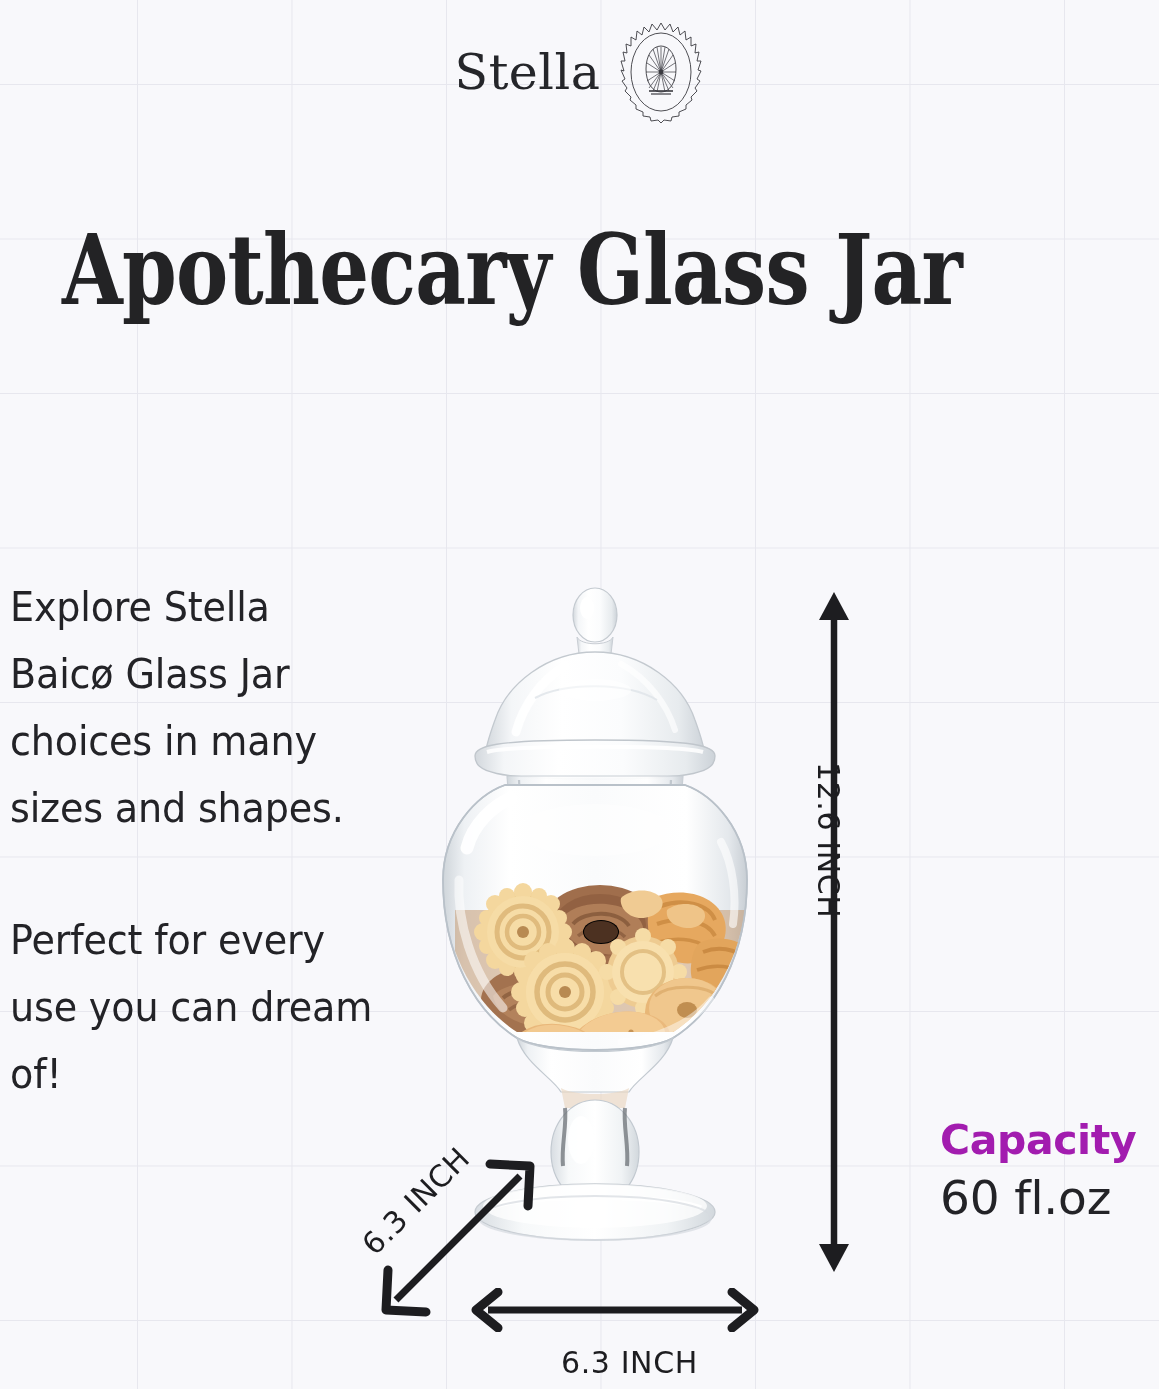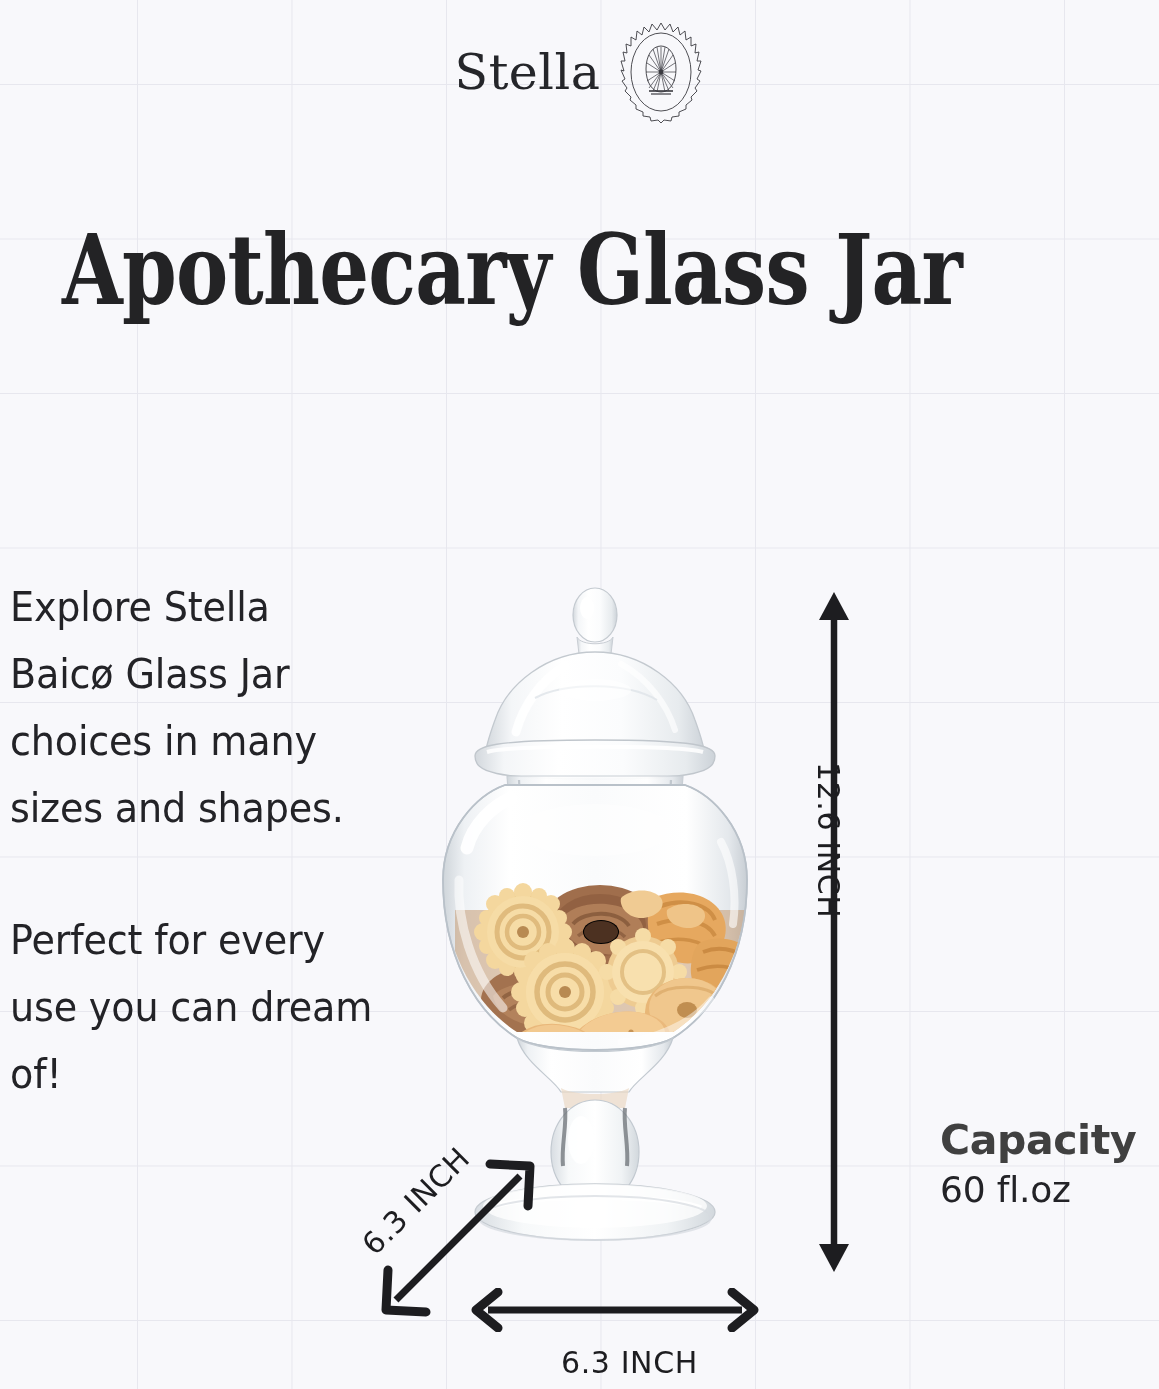--- a/index.html
+++ b/index.html
@@ -108,26 +108,26 @@
 
   
   #capacity {
     position:absolute;
     left:940px; top:1118px;
     width:219px;
   }
   #capacity-title {
     font-family:"DejaVu Sans", sans-serif;
     font-size:41px; font-weight:bold;
-    color:#404040; line-height:1.12;
+    color:#a21caf; line-height:1.12;
     letter-spacing:-0.4px;
   }
   #capacity-value {
     font-family:"DejaVu Sans", sans-serif;
-    font-size:36px; color:#232327;
+    font-size:47px; color:#232327;
     line-height:1.45; letter-spacing:-0.2px;
   }
 </style>
 </head>
 <body>
 
 <div id="stage">
 
   <div id="grid"></div>
 

